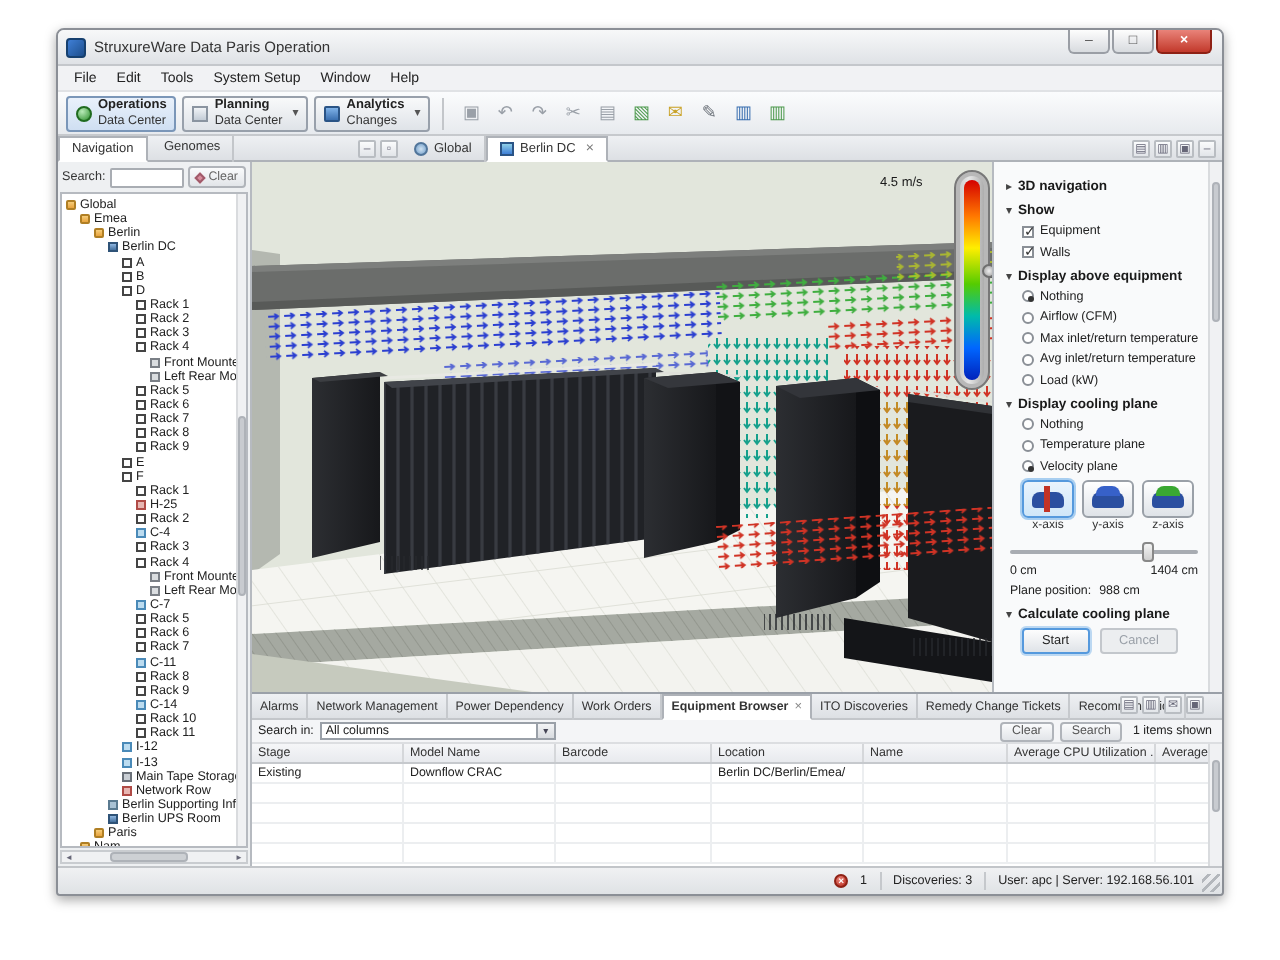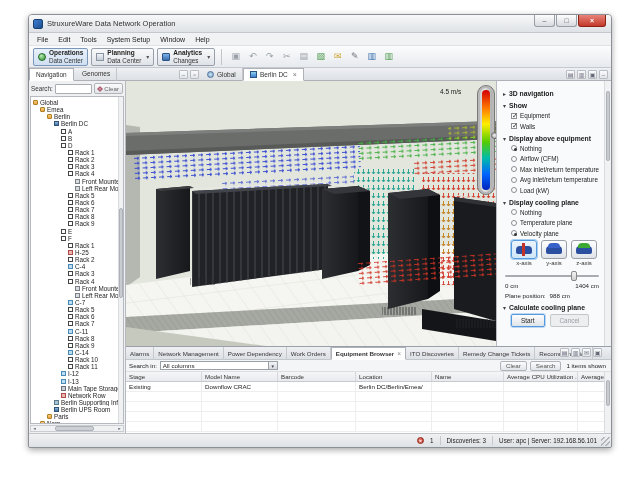--- a/index.html
+++ b/index.html
@@ -186,21 +186,21 @@
   .grip { position:absolute; right:1px; bottom:1px; width:9px; height:9px;
     background:repeating-linear-gradient(135deg,transparent 0 2px,#b3b7bc 2px 3.5px); }
 </style>
 </head>
 <body>
 
 <div class="window">
 
   <div class="titlebar">
     <span class="app-icon"></span>
-    <span class="title-text">StruxureWare Data Network Operation</span>
+    <span class="title-text">StruxureWare Data Paris Operation</span>
     <div class="winbtns">
       <span class="winbtn">–</span>
       <span class="winbtn">□</span>
       <span class="winbtn close">×</span>
     </div>
   </div>
 
   <div class="menubar">
 
   <span class="menu-item">File</span>

